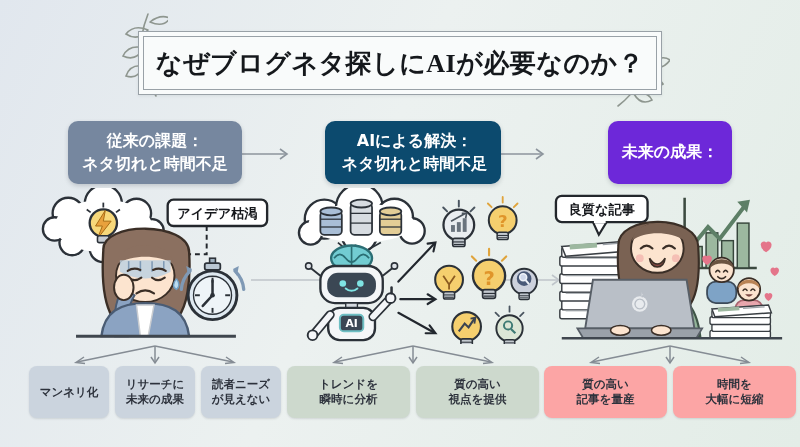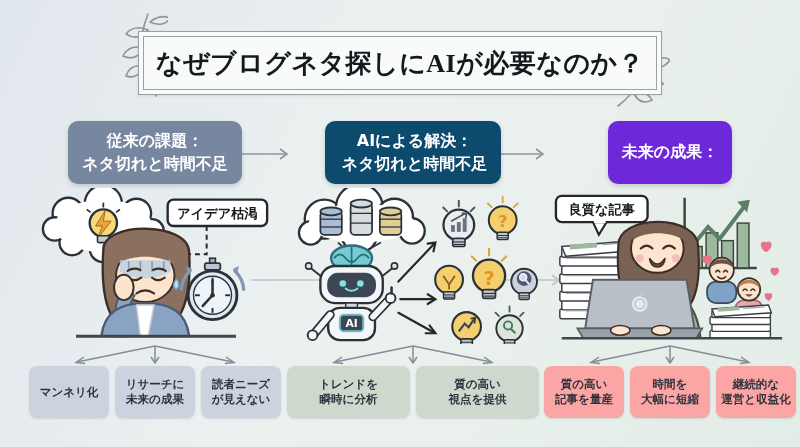--- a/index.html
+++ b/index.html
@@ -517,20 +517,16 @@
 
     <div class="lblrow">
       <div class="lbl">
         <span>質の高い</span>
         <span>記事を量産</span>
       </div>
       <div class="lbl">
         <span>時間を</span>
         <span>大幅に短縮</span>
       </div>
-      <div class="lbl">
-        <span>継続的な</span>
-        <span>運営と収益化</span>
-      </div>
     </div>
   </div>
 
 </div>
 
 </body></html>

